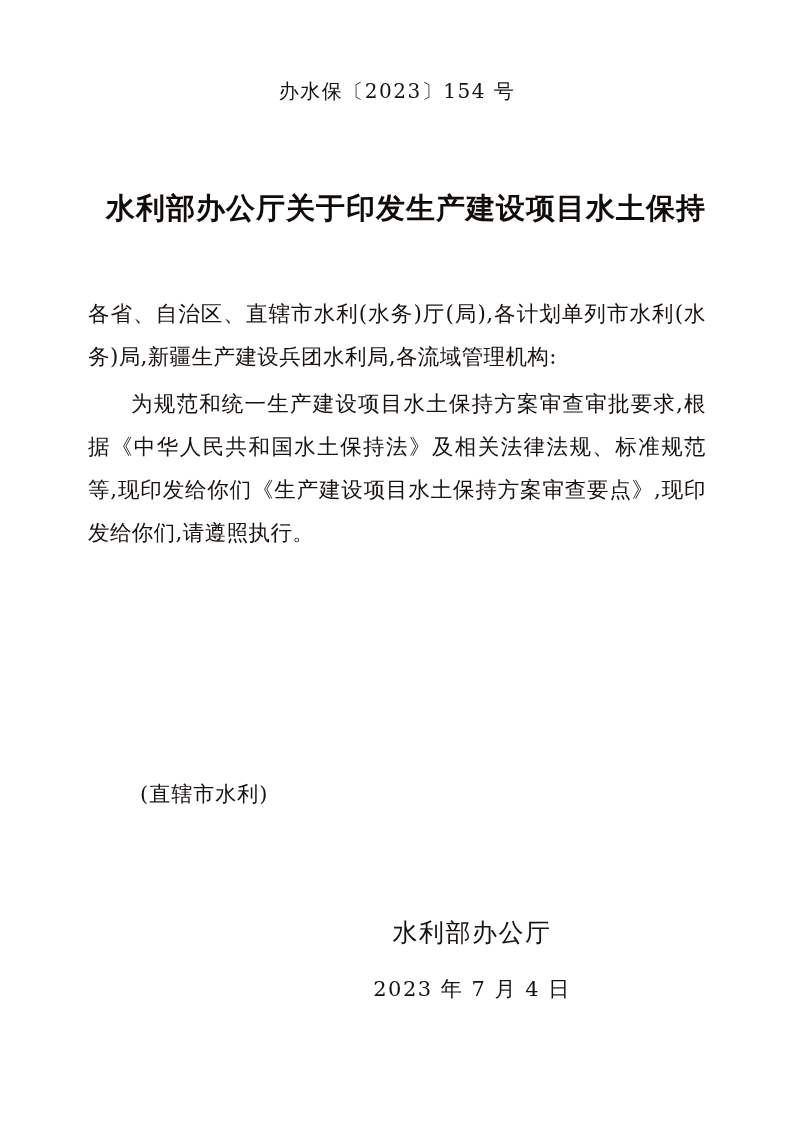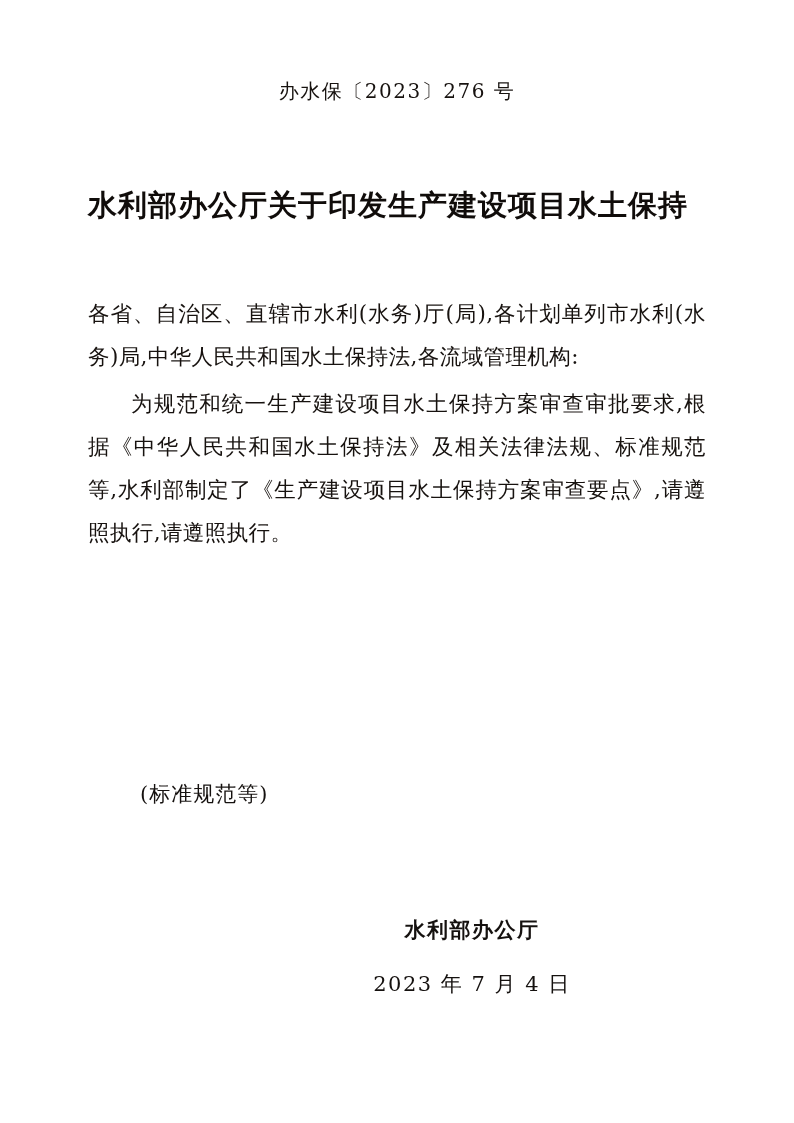--- a/index.html
+++ b/index.html
@@ -25,27 +25,27 @@
   .doc-number {
     margin-top: 78px;
     text-align: center;
     font-size: 20px;
     letter-spacing: 1.5px;
     font-family: "DejaVu Serif", "Liberation Serif", serif;
     color: #17120f;
   }
   .doc-title {
     margin-top: 78px;
-    text-align: left;
+    text-align: right;
     font-size: 29px;
     font-weight: bold;
     line-height: 1.75;
     letter-spacing: 1px;
     color: #100c0a;
-    font-family: Liberation Mono, monospace;
+    font-family: Liberation Sans, sans-serif;
   }
   .title-line {
     display: block;
   }
   .title-line.second {
     letter-spacing: 2px;
   }
   .body-block {
     margin-top: 58px;
   }
@@ -70,50 +70,49 @@
     font-size: 21px;
     letter-spacing: 1px;
     font-family: "DejaVu Serif", "Liberation Serif", serif;
   }
   .signature {
     margin-top: 108px;
     padding-left: 0;
     text-align: center;
   }
   .sign-org {
-    font-size: 21px;
+    font-size: 25px;
     letter-spacing: 1.5px;
     margin-left: 150px;
     font-family: "DejaVu Serif", "Liberation Serif", serif;
-    font-weight: bold;
   }
   .sign-date {
     font-size: 21px;
     letter-spacing: 1.5px;
     margin-top: 26px;
     margin-left: 150px;
     font-family: "DejaVu Serif", "Liberation Serif", serif;
   }
 </style>
 </head>
 <body>
 
 <div class="page">
 
-  <div class="doc-number">办水保〔2023〕276 号</div>
+  <div class="doc-number">办水保〔2023〕154 号</div>
 
   <div class="doc-title">
     <span class="title-line">水利部办公厅关于印发生产建设项目水土保持</span>
   </div>
 
   <div class="body-block">
-    <div class="para">各省、自治区、直辖市水利(水务)厅(局),各计划单列市水利(水务)局,中华人民共和国水土保持法,各流域管理机构:</div>
-    <div class="para indent">为规范和统一生产建设项目水土保持方案审查审批要求,根据《中华人民共和国水土保持法》及相关法律法规、标准规范等,水利部制定了《生产建设项目水土保持方案审查要点》,请遵照执行,请遵照执行。</div>
+    <div class="para">各省、自治区、直辖市水利(水务)厅(局),各计划单列市水利(水务)局,新疆生产建设兵团水利局,各流域管理机构:</div>
+    <div class="para indent">为规范和统一生产建设项目水土保持方案审查审批要求,根据《中华人民共和国水土保持法》及相关法律法规、标准规范等,现印发给你们《生产建设项目水土保持方案审查要点》,现印发给你们,请遵照执行。</div>
   </div>
 
-  <div class="note-no-text">(标准规范等)</div>
+  <div class="note-no-text">(直辖市水利)</div>
 
   <div class="signature">
     <div class="sign-org">水利部办公厅</div>
     <div class="sign-date">2023 年 7 月 4 日</div>
   </div>
 
 </div>
 
 </body></html>

